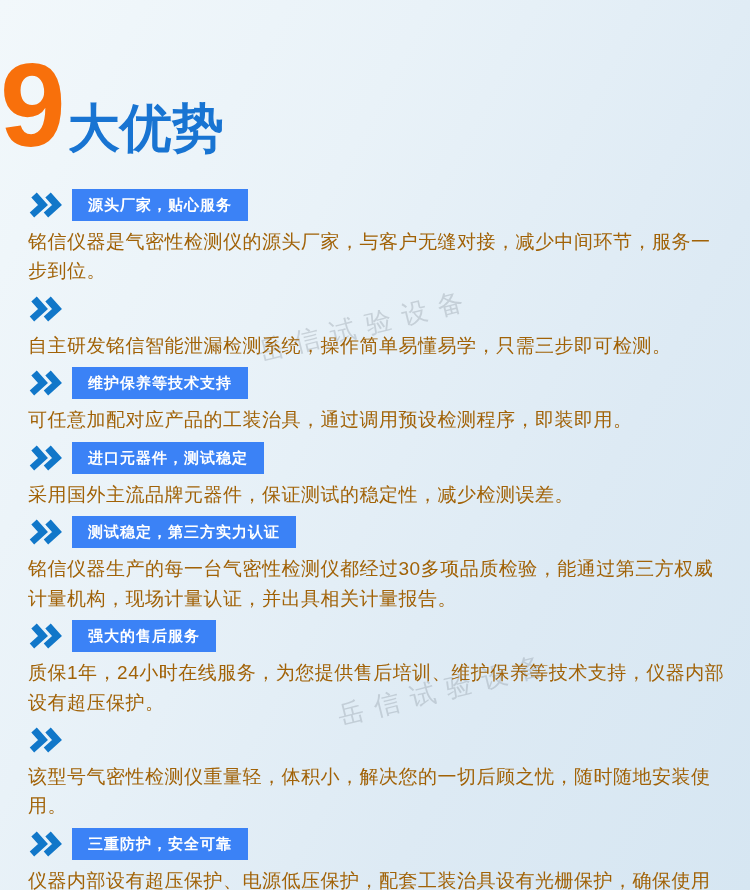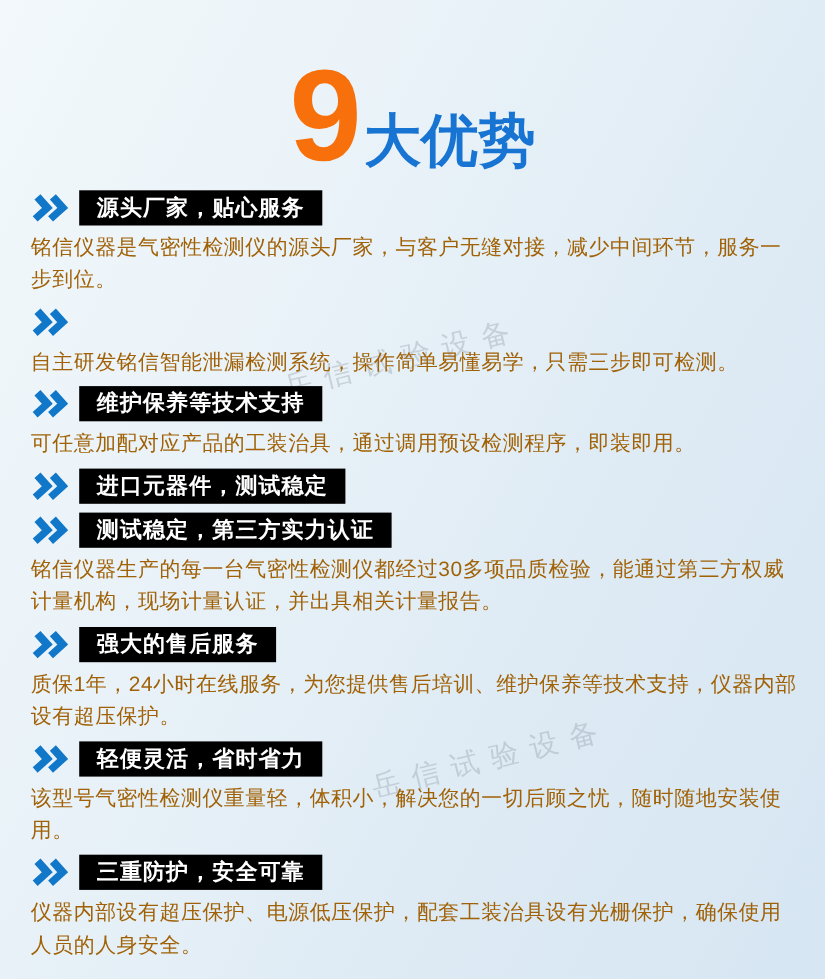--- a/index.html
+++ b/index.html
@@ -12,23 +12,23 @@
     background:
       linear-gradient(118deg, #f2f8fb 0%, #e9f2f8 35%, #ddeaf4 70%, #d6e6f2 100%);
   }
   .page {
     position: relative;
     width: 100%;
     height: 100%;
   }
   
   .title {
-    text-align: center;
+    text-align: left;
     padding-top: 46px;
-    margin-bottom: 8px;
+    margin-bottom: 24px;
     line-height: 1;
     white-space: nowrap;
   }
   .title .num {
     font-size: 118px;
     font-weight: 800;
     color: #f8700b;
     letter-spacing: -2px;
   }
   .title .txt {
@@ -52,23 +52,23 @@
   .chevron {
     display: inline-flex;
     align-items: center;
     width: 36px;
     margin-right: 8px;
     flex: none;
   }
   .chevron svg { transform: skewX(-6deg); }
   .badge {
     display: inline-block;
-    background: #000000;
+    background: #3b82f6;
     color: #ffffff;
-    font-size: 20px;
+    font-size: 15px;
     font-weight: 700;
     line-height: 32px;
     padding: 0 16px;
     letter-spacing: 1px;
   }
   .adv-text {
     margin: 5px 0 0 0;
     font-size: 19px;
     line-height: 1.55;
     color: #a16207;
@@ -144,20 +144,21 @@
     <section class="advantage">
       <div class="adv-header">
         <span class="chevron">
           <svg width="36" height="26" viewBox="0 0 36 26">
               <polyline points="5,3 15,13 5,23" fill="none" stroke="#1177c9" stroke-width="7"></polyline>
               <polyline points="19,3 29,13 19,23" fill="none" stroke="#1177c9" stroke-width="7"></polyline>
             </svg>
         </span>
         <span class="badge">进口元器件，测试稳定</span>
       </div>
+      <p class="adv-text">采用国外主流品牌元器件，保证测试的稳定性，减少检测误差。</p>
     </section>
 
     <section class="advantage">
       <div class="adv-header">
         <span class="chevron">
           <svg width="36" height="26" viewBox="0 0 36 26">
               <polyline points="5,3 15,13 5,23" fill="none" stroke="#1177c9" stroke-width="7"></polyline>
               <polyline points="19,3 29,13 19,23" fill="none" stroke="#1177c9" stroke-width="7"></polyline>
             </svg>
         </span>
@@ -180,21 +181,20 @@
     </section>
 
     <section class="advantage">
       <div class="adv-header">
         <span class="chevron">
           <svg width="36" height="26" viewBox="0 0 36 26">
               <polyline points="5,3 15,13 5,23" fill="none" stroke="#1177c9" stroke-width="7"></polyline>
               <polyline points="19,3 29,13 19,23" fill="none" stroke="#1177c9" stroke-width="7"></polyline>
             </svg>
         </span>
-        <span class="badge">轻便灵活，省时省力</span>
       </div>
       <p class="adv-text">该型号气密性检测仪重量轻，体积小，解决您的一切后顾之忧，随时随地安装使用。</p>
     </section>
 
     <section class="advantage">
       <div class="adv-header">
         <span class="chevron">
           <svg width="36" height="26" viewBox="0 0 36 26">
               <polyline points="5,3 15,13 5,23" fill="none" stroke="#1177c9" stroke-width="7"></polyline>
               <polyline points="19,3 29,13 19,23" fill="none" stroke="#1177c9" stroke-width="7"></polyline>

